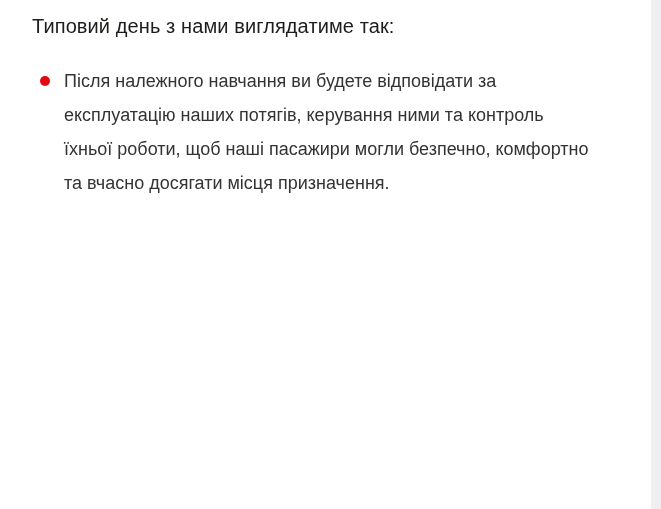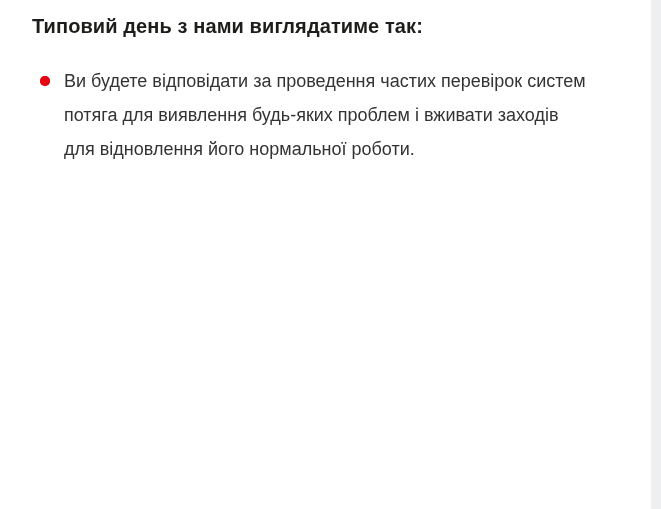--- a/index.html
+++ b/index.html
@@ -16,21 +16,21 @@
     background: var(--page-bg);
     overflow: hidden;
     font-family: "Liberation Sans", "DejaVu Sans", sans-serif;
   }
   .content {
     padding: 13px 40px 0 32px;
   }
   .heading {
     font-size: 20px;
     line-height: 26px;
-    font-weight: 700;
+    font-weight: 400;
     color: var(--heading-text);
     letter-spacing: 0.1px;
   }
   .bullet-list {
     list-style: none;
     margin-top: 25px;
   }
   .bullet-list li {
     position: relative;
     padding-left: 32px;
@@ -61,21 +61,18 @@
 </style>
 </head>
 <body>
 
 <div class="content">
   <h2 class="heading">Типовий день з нами виглядатиме так:</h2>
 
   <ul class="bullet-list">
     <li>
       <span class="dot"></span>
-    </li>
-    <li>
-      <span class="dot"></span>
-      <span>Ви будете відповідати за проведення частих перевірок систем потяга для виявлення будь-яких проблем і вживати заходів для відновлення його нормальної роботи.</span>
+      <span>Після належного навчання ви будете відповідати за експлуатацію наших потягів, керування ними та контроль їхньої роботи, щоб наші пасажири могли безпечно, комфортно та вчасно досягати місця призначення.</span>
     </li>
   </ul>
 </div>
 
 <div class="scrollbar-track"></div>
 
 </body></html>

